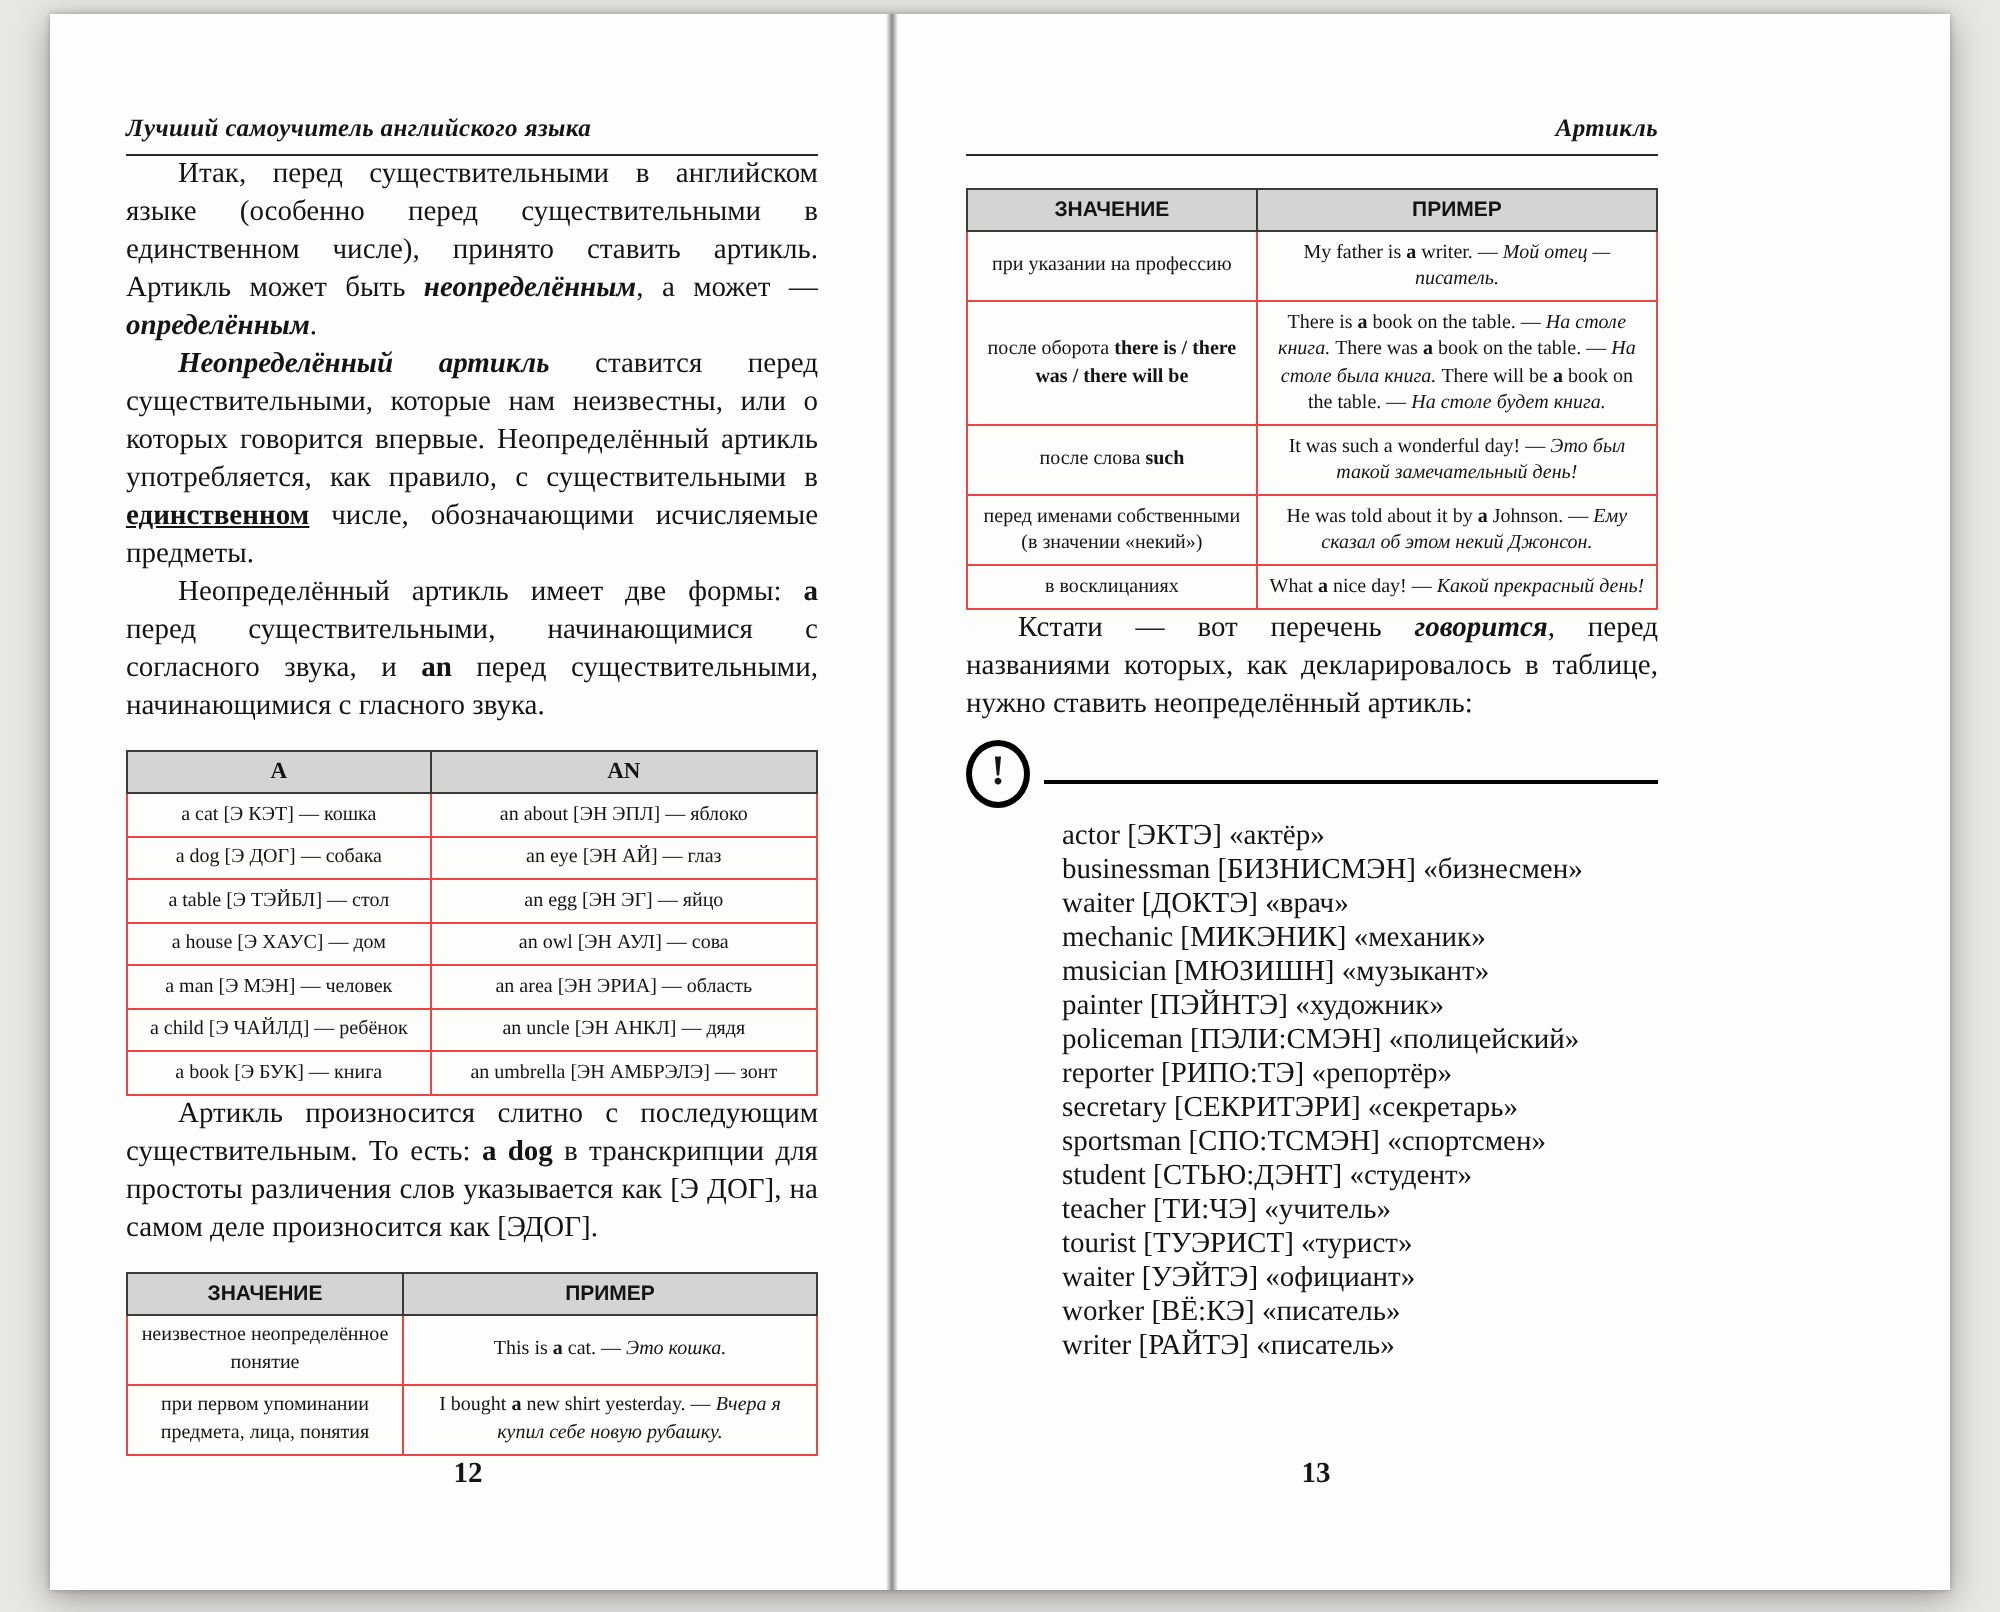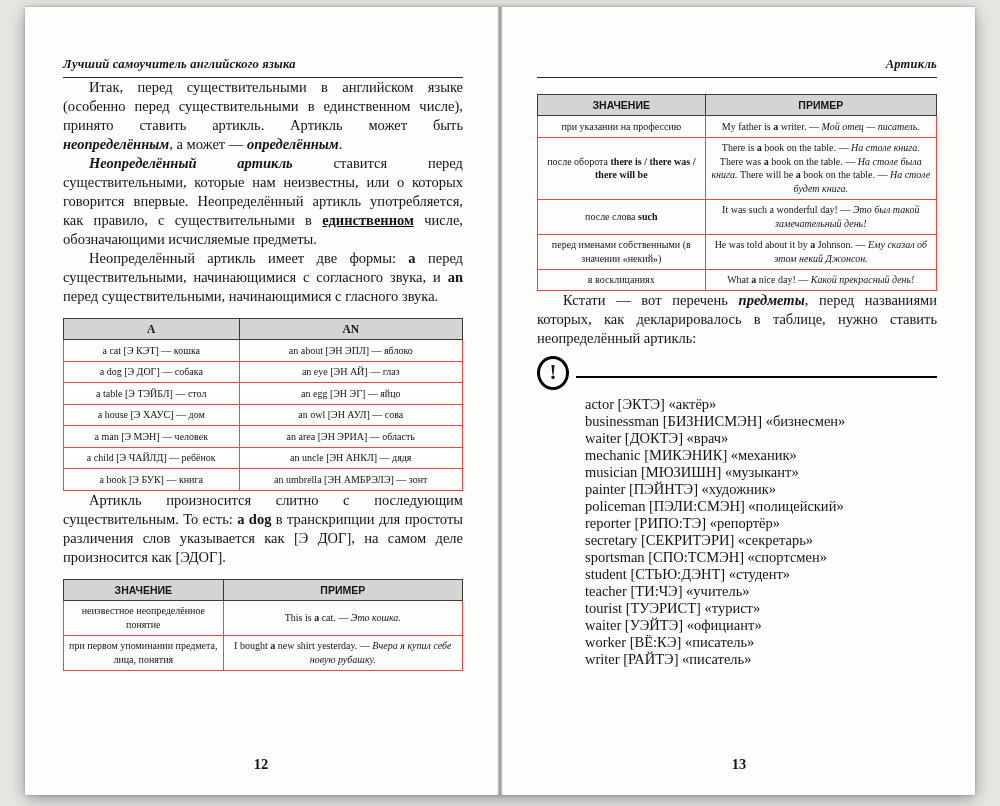--- a/index.html
+++ b/index.html
@@ -7,21 +7,21 @@
     width:1000px;height:806px;position:relative;overflow:hidden;
     background:#e8e7e4;
     font-family:"Liberation Serif","DejaVu Serif",serif;
     color:#141414;
   }
   .book{
     position:absolute;left:25px;top:7px;width:950px;height:788px;
     display:flex;box-shadow:0 4px 16px rgba(0,0,0,.35), 0 0 3px rgba(0,0,0,.25);
     background:#fdfdfc;
   }
-  .page{position:relative;width:472px;height:788px;background:#fdfdfc;box-sizing:border-box;}
+  .page{position:relative;width:418px;height:788px;background:#fdfdfc;box-sizing:border-box;}
   .spine{width:6px;height:788px;background:linear-gradient(to right,rgba(0,0,0,0),rgba(0,0,0,.45),rgba(0,0,0,0));}
   .page-left{padding:50px 34px 0 38px;}
   .page-right{padding:50px 38px 0 34px;border-radius:10px;}
 
   .runhead{font-size:12.5px;font-weight:bold;font-style:italic;letter-spacing:.2px;}
   .runhead.right{text-align:right;}
   .headrule{border:none;border-top:1px solid #2a2a2a;margin:5px 0 0 0;}
 
   p.body{font-size:14.5px;line-height:19px;text-align:justify;margin:0;}
   .indent{text-indent:26px;}
@@ -34,21 +34,21 @@
     font-family:"Liberation Sans","DejaVu Sans",sans-serif;
     font-size:10.5px;font-weight:bold;padding:4px 3px;text-align:center;
   }
   table.tbl td{
     border:1px solid #ef4444;font-size:10px;line-height:13.5px;
     padding:3.5px 5px;text-align:center;vertical-align:middle;
   }
   table.tbl-aan th{font-family:"Liberation Serif","DejaVu Serif",serif;font-size:11.5px;}
 
   .page-num{
-    position:absolute;bottom:22px;left:0;right:0;text-align:center;
+    position:absolute;bottom:49px;left:0;right:0;text-align:center;
     font-weight:bold;font-size:14.5px;
   }
 
   .note-row{display:flex;align-items:center;margin-top:8px;}
   .excl-circle{
     width:26px;height:26px;border:3.5px solid #000;border-radius:50%;
     display:flex;align-items:center;justify-content:center;flex:0 0 auto;
     font-weight:bold;font-size:21px;line-height:1;padding-bottom:2px;box-sizing:content-box;
   }
   .note-line{flex:1;border-bottom:2.5px solid #000;margin-left:7px;height:0;transform:translateY(4px);}
@@ -174,21 +174,21 @@
           <td>перед именами собственными (в значении «некий»)</td>
           <td><span>He was told about it by </span><span style="font-weight: bold;">a</span><span> Johnson. — </span><span style="font-style: italic;">Ему сказал об этом некий Джонсон.</span></td>
         </tr>
         <tr>
           <td>в восклицаниях</td>
           <td><span>What </span><span style="font-weight: bold;">a</span><span> nice day! — </span><span style="font-style: italic;">Какой прекрасный день!</span></td>
         </tr>
       </tbody>
     </table>
 
-    <p class="body indent mt10"><span>Кстати — вот перечень </span><span style="font-weight: bold; font-style: italic;">предметы</span><span>, перед названиями которых, как декларировалось в таблице, нужно ставить неопределённый артикль:</span></p>
+    <p class="body indent mt10"><span>Кстати — вот перечень </span><span style="font-weight: bold; font-style: italic;">говорится</span><span>, перед названиями которых, как декларировалось в таблице, нужно ставить неопределённый артикль:</span></p>
 
     <div class="note-row">
       <div class="excl-circle">!</div>
       <div class="note-line"></div>
     </div>
 
     <ul class="prof-list">
       <li>actor [ЭКТЭ] «актёр»</li>
       <li>businessman [БИЗНИСМЭН] «бизнесмен»</li>
       <li>waiter [ДОКТЭ] «врач»</li>

